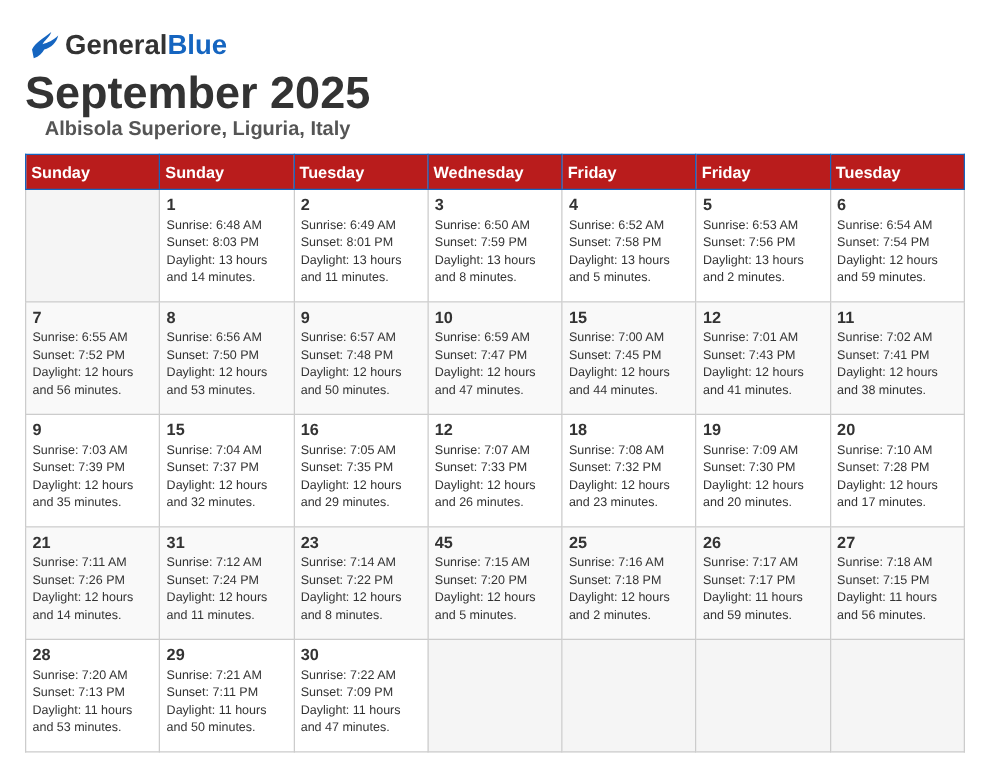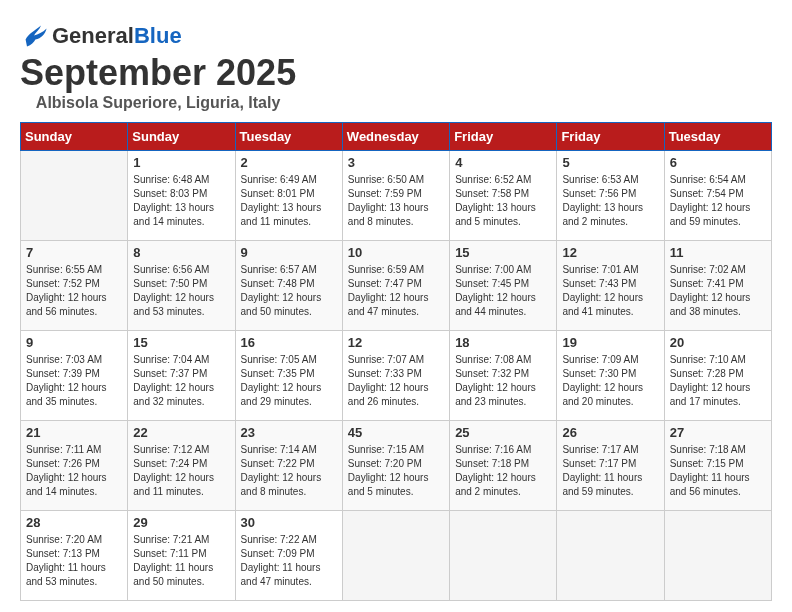--- a/index.html
+++ b/index.html
@@ -211,21 +211,21 @@
           <span class="day-num">20</span>
           <div class="cell-text">Sunrise: 7:10 AM<br>Sunset: 7:28 PM<br>Daylight: 12 hours and 17 minutes.</div>
         </td>
       </tr>
       <tr>
         <td>
           <span class="day-num">21</span>
           <div class="cell-text">Sunrise: 7:11 AM<br>Sunset: 7:26 PM<br>Daylight: 12 hours and 14 minutes.</div>
         </td>
         <td>
-          <span class="day-num">22</span>
+          <span class="day-num">31</span>
           <div class="cell-text">Sunrise: 7:12 AM<br>Sunset: 7:24 PM<br>Daylight: 12 hours and 11 minutes.</div>
         </td>
         <td>
           <span class="day-num">23</span>
           <div class="cell-text">Sunrise: 7:14 AM<br>Sunset: 7:22 PM<br>Daylight: 12 hours and 8 minutes.</div>
         </td>
         <td>
           <span class="day-num">45</span>
           <div class="cell-text">Sunrise: 7:15 AM<br>Sunset: 7:20 PM<br>Daylight: 12 hours and 5 minutes.</div>
         </td>

